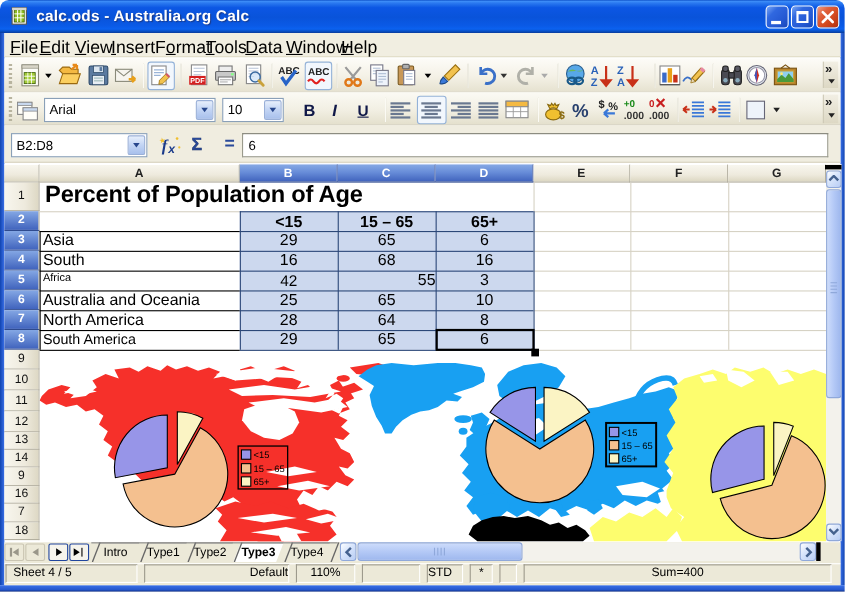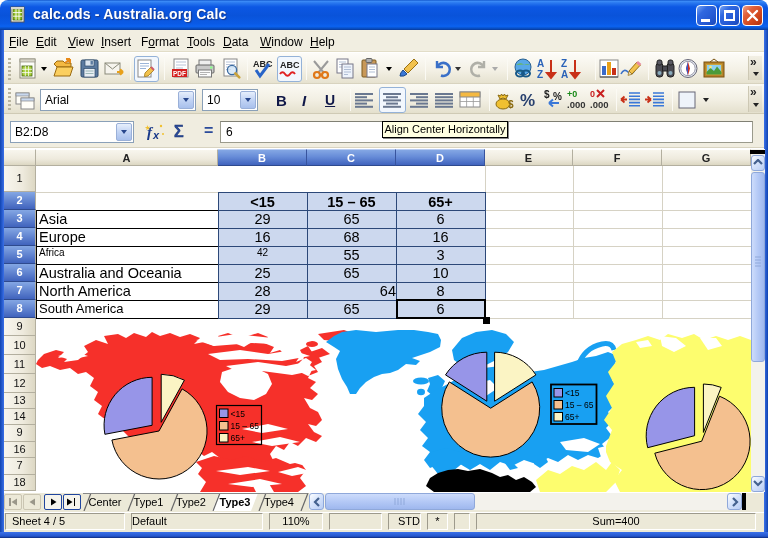--- a/index.html
+++ b/index.html
@@ -13,21 +13,21 @@
 .wbtn{position:absolute;top:5px;width:21px;height:21px;border-radius:4px;border:1px solid #fff;}
 .wbtn.min,.wbtn.max{background:linear-gradient(135deg,#7aa7f5 0%,#3068e0 30%,#2458d2 70%,#1a48b8 100%);}
 .wbtn.close{background:linear-gradient(135deg,#f0a088 0%,#e0613c 30%,#d44a20 60%,#b03010 100%);}
 .wbtn .g{position:absolute;color:#fff;}
 
 .bl{position:absolute;left:0;top:30px;width:4px;height:502px;background:linear-gradient(90deg,#1144b0,#3a70e8);}
 .br{position:absolute;left:764px;top:30px;width:4px;height:502px;background:linear-gradient(90deg,#3a70e8,#1144b0);}
 .bb{position:absolute;left:0;top:532px;width:768px;height:6px;background:linear-gradient(180deg,#3a70e8,#2456cc 70%,#0d2a7a 100%);}
 
 .menubar{position:absolute;left:4px;top:30px;width:760px;height:22px;background:#f1eee1;border-bottom:1px solid #e2ddc8;}
-.mi{position:absolute;top:35px;font-size:12px;color:#000;}
+.mi{position:absolute;top:35px;font-size:16px;color:#000;}
 
 .tb1{position:absolute;left:4px;top:53px;width:760px;height:31px;background:linear-gradient(180deg,#fdfcf8 0%,#f4f1e6 55%,#e6e2d0 100%);border-bottom:1px solid #d8d3bf;}
 .tb2{position:absolute;left:4px;top:84px;width:760px;height:30px;background:linear-gradient(180deg,#fbfaf4 0%,#f2efe3 55%,#e4e0cd 100%);border-bottom:1px solid #cfcab5;}
 .fb{position:absolute;left:4px;top:114px;width:760px;height:34px;background:#f0ede0;border-bottom:1px solid #d8d3c0;}
 .grip{position:absolute;width:3px;height:22px;background:repeating-linear-gradient(180deg,#b8b49f 0px,#b8b49f 2px,transparent 2px,transparent 4px);}
 .sep{position:absolute;width:1px;height:22px;background:#c6c2ae;border-right:1px solid #fbfaf4;}
 .ic{position:absolute;width:24px;height:24px;}
 .dda{position:absolute;width:0;height:0;border-left:3.5px solid transparent;border-right:3.5px solid transparent;border-top:4px solid #000;}
 .tggl{position:absolute;border:1px solid #94b2d8;border-radius:3px;background:#f2f7fd;}
 
@@ -354,21 +354,20 @@
 <text x="9" y="17" font-size="11" font-style="italic" font-weight="bold" fill="#1a3a8a" font-family="Liberation Sans">x</text>
 <path d="M3 3 l1.2 2 l2 -0.6 l-1.4 1.6 l1 1.8 l-2 -0.9 l-1.6 1.4 l0.4 -2.1 l-1.8 -1 l2.1 -0.2 z" fill="#f0c030"></path>
 <circle cx="17" cy="4" r="1.2" fill="#f0c030"></circle>
       <circle cx="19" cy="12" r="1" fill="#f0c030"></circle>
 </svg>
 <div class="abs" style="left:174px;top:123px;font-size:16px;font-weight:bold;color:#2a4a9a;-webkit-text-stroke:0.4px #183068">Σ</div>
 <div class="abs" style="left:204px;top:122px;font-size:16px;font-weight:bold;color:#2a4a9a">=</div>
 <div class="abs finput" style="">
       <div class="abs" style="left:5px;top:3px;font-size:12px">6</div>
     </div>
-<div class="tooltip">Align Center Horizontally</div>
     <div class="abs" style="left:36px;top:166px;width:715px;height:152px;background:#fff"></div>
 <div class="chead" style="left:4px;width:32px"></div>
 <div class="chead" style="left:36px;width:182px">A</div>
 <div class="chead sel" style="left:218px;width:89px">B</div>
 <div class="chead sel" style="left:307px;width:89px">C</div>
 <div class="chead sel" style="left:396px;width:89px">D</div>
 <div class="chead" style="left:485px;width:88px">E</div>
 <div class="chead" style="left:573px;width:89px">F</div>
 <div class="chead" style="left:662px;width:89px">G</div>
 <div class="rhead" style="top:166px;height:26px;line-height:25px">1</div>
@@ -416,42 +415,43 @@
 <div class="abs" style="left:218px;top:282px;width:267px;height:1px;background:#2c4878"></div>
 <div class="bk" style="left:36px;top:300px;width:182px;height:1px"></div>
 <div class="abs" style="left:218px;top:300px;width:267px;height:1px;background:#2c4878"></div>
 <div class="bk" style="left:36px;top:318px;width:182px;height:1px"></div>
 <div class="abs" style="left:218px;top:318px;width:267px;height:1px;background:#2c4878"></div>
 <div class="abs" style="left:218px;top:192px;width:1px;height:126px;background:#2c4878"></div>
 <div class="abs" style="left:307px;top:192px;width:1px;height:126px;background:#2c4878"></div>
 <div class="abs" style="left:396px;top:192px;width:1px;height:126px;background:#2c4878"></div>
 <div class="abs" style="left:485px;top:192px;width:1px;height:126px;background:#2c4878"></div>
 <div class="bk" style="left:36px;top:210px;width:1px;height:108px"></div>
+<div class="cell" style="left:41px;top:165px;font-size:21.5px;font-weight:bold;letter-spacing:-0.2px">Percent of Population of Age</div>
 <div class="cell" style="left:218px;top:194px;width:89px;text-align:center;font-weight:bold;font-size:14.5px">&lt;15</div>
 <div class="cell" style="left:307px;top:194px;width:89px;text-align:center;font-weight:bold;font-size:14.5px">15 – 65</div>
 <div class="cell" style="left:396px;top:194px;width:89px;text-align:center;font-weight:bold;font-size:14.5px">65+</div>
 <div class="cell" style="left:39px;top:211px;font-size:14.5px">Asia</div>
 <div class="cell" style="left:218px;top:211px;width:89px;text-align:center;font-size:14.5px">29</div>
 <div class="cell" style="left:307px;top:211px;width:89px;text-align:center;font-size:14.5px">65</div>
 <div class="cell" style="left:396px;top:211px;width:89px;text-align:center;font-size:14.5px">6</div>
-<div class="cell" style="left:39px;top:229px;font-size:14.5px">Europe</div>
+<div class="cell" style="left:39px;top:229px;font-size:14.5px">South</div>
 <div class="cell" style="left:218px;top:229px;width:89px;text-align:center;font-size:14.5px">16</div>
 <div class="cell" style="left:307px;top:229px;width:89px;text-align:center;font-size:14.5px">68</div>
 <div class="cell" style="left:396px;top:229px;width:89px;text-align:center;font-size:14.5px">16</div>
 <div class="cell" style="left:39px;top:247px;font-size:10px">Africa</div>
-<div class="cell" style="left:218px;top:247px;width:89px;text-align:center;font-size:10px">42</div>
-<div class="cell" style="left:307px;top:247px;width:89px;text-align:center;font-size:14.5px">55</div>
+<div class="cell" style="left:218px;top:247px;width:89px;text-align:center;font-size:14px">42</div>
+<div class="cell" style="left:307px;top:247px;width:89px;text-align:right;font-size:14.5px">55</div>
 <div class="cell" style="left:396px;top:247px;width:89px;text-align:center;font-size:14.5px">3</div>
 <div class="cell" style="left:39px;top:265px;font-size:14.5px">Australia and Oceania</div>
 <div class="cell" style="left:218px;top:265px;width:89px;text-align:center;font-size:14.5px">25</div>
 <div class="cell" style="left:307px;top:265px;width:89px;text-align:center;font-size:14.5px">65</div>
 <div class="cell" style="left:396px;top:265px;width:89px;text-align:center;font-size:14.5px">10</div>
 <div class="cell" style="left:39px;top:283px;font-size:14.5px">North America</div>
 <div class="cell" style="left:218px;top:283px;width:89px;text-align:center;font-size:14.5px">28</div>
-<div class="cell" style="left:307px;top:283px;width:89px;text-align:right;font-size:14.5px">64</div>
+<div class="cell" style="left:307px;top:283px;width:89px;text-align:center;font-size:14.5px">64</div>
 <div class="cell" style="left:396px;top:283px;width:89px;text-align:center;font-size:14.5px">8</div>
 <div class="cell" style="left:39px;top:301px;font-size:13px">South America</div>
 <div class="cell" style="left:218px;top:301px;width:89px;text-align:center;font-size:14.5px">29</div>
 <div class="cell" style="left:307px;top:301px;width:89px;text-align:center;font-size:14.5px">65</div>
 <div class="cell" style="left:396px;top:301px;width:89px;text-align:center;font-size:14.5px">6</div>
 <div class="abs" style="left:396px;top:299px;width:90px;height:20px;border:2px solid #000;background:transparent;z-index:5"></div>
 <div class="bk" style="left:483px;top:317px;width:7px;height:7px;z-index:6"></div>
     <svg class="abs" style="left:36px;top:319px;z-index:3" width="715" height="174" viewBox="0 0 715 174">
 <rect x="0" y="0" width="715" height="174" fill="#ffffff"></rect>
 <polygon points="2.0,41.0 8.0,35.0 20.0,31.0 28.0,33.0 22.0,39.0 34.0,37.0 28.0,43.0 42.0,41.0 52.0,33.0 48.0,27.0 60.0,21.0 72.0,25.0 68.0,17.0 82.0,15.0 90.0,19.0 98.0,14.0 110.0,18.0 116.0,13.0 124.0,17.0 134.0,14.0 144.0,18.0 154.0,15.0 164.0,19.0 158.0,25.0 168.0,23.0 178.0,27.0 186.0,23.0 182.0,17.0 192.0,14.0 202.0,18.0 198.0,24.0 208.0,28.0 216.0,23.0 212.0,17.0 222.0,14.0 232.0,18.0 228.0,24.0 238.0,28.0 234.0,34.0 244.0,31.0 250.0,37.0 256.0,33.0 264.0,37.0 260.0,43.0 270.0,39.0 276.0,43.0 272.0,49.0 264.0,53.0 272.0,57.0 282.0,53.0 278.0,47.0 286.0,43.0 282.0,37.0 276.0,33.0 272.0,27.0 264.0,31.0 268.0,39.0 262.0,45.0 268.0,53.0 276.0,51.0 272.0,59.0 280.0,63.0 274.0,69.0 282.0,75.0 276.0,81.0 268.0,79.0 274.0,89.0 282.0,93.0 286.0,101.0 280.0,107.0 272.0,105.0 278.0,113.0 286.0,117.0 280.0,123.0 270.0,119.0 262.0,127.0 254.0,123.0 248.0,131.0 240.0,127.0 234.0,135.0 238.0,143.0 230.0,149.0 222.0,155.0 218.0,163.0 222.0,173.0 198.0,173.0 204.0,165.0 196.0,157.0 188.0,151.0 192.0,143.0 184.0,139.0 176.0,133.0 168.0,137.0 160.0,131.0 152.0,133.0 144.0,127.0 134.0,131.0 126.0,125.0 118.0,129.0 110.0,123.0 102.0,117.0 94.0,119.0 86.0,111.0 78.0,107.0 70.0,101.0 62.0,95.0 66.0,87.0 58.0,81.0 62.0,73.0 54.0,67.0 58.0,59.0 50.0,53.0 42.0,55.0 34.0,49.0 24.0,51.0 14.0,47.0 6.0,49.0 0.0,45.0" fill="#f6302a"></polygon>
@@ -543,21 +543,21 @@
 <svg class="abs" style="left:29px;top:498px;z-index:14" width="7" height="8" viewBox="0 0 7 8">
       <path d="M6 0.5 L0.5 4 L6 7.5 Z" fill="#9a978a"></path>
     </svg>
 <svg class="abs" style="left:50px;top:498px;z-index:14" width="7" height="8" viewBox="0 0 7 8">
       <path d="M1 0.5 L6.5 4 L1 7.5 Z" fill="#000"></path>
     </svg>
 <svg class="abs" style="left:66px;top:498px;z-index:14" width="7" height="8" viewBox="0 0 7 8">
       <path d="M1 0.5 L6.5 4 L1 7.5 Z" fill="#000"></path>
     </svg>
 <div class="abs" style="left:73.5px;top:498px;width:1.5px;height:8px;background:#000;z-index:14"></div>
-<div class="tab" style="left:83px;width:44px;background:#ece9d8;font-weight:normal;clip-path:polygon(7px 0px, 100% 0px, calc(100% - 7px) 100%, 0px 100%);line-height:17px;border-top:1px solid #888;z-index:13">Center</div>
+<div class="tab" style="left:83px;width:44px;background:#ece9d8;font-weight:normal;clip-path:polygon(7px 0px, 100% 0px, calc(100% - 7px) 100%, 0px 100%);line-height:17px;border-top:1px solid #888;z-index:13">Intro</div>
 <div class="tab" style="left:127px;width:43px;background:#ece9d8;font-weight:normal;clip-path:polygon(7px 0px, 100% 0px, calc(100% - 7px) 100%, 0px 100%);line-height:17px;border-top:1px solid #888;z-index:13">Type1</div>
 <div class="tab" style="left:170px;width:42px;background:#ece9d8;font-weight:normal;clip-path:polygon(7px 0px, 100% 0px, calc(100% - 7px) 100%, 0px 100%);line-height:17px;border-top:1px solid #888;z-index:13">Type2</div>
 <div class="tab" style="left:212px;width:46px;background:#fff;font-weight:bold;clip-path:polygon(7px 0px, 100% 0px, calc(100% - 7px) 100%, 0px 100%);line-height:17px;border-top:1px solid #888;z-index:15">Type3</div>
 <div class="tab" style="left:258px;width:42px;background:#ece9d8;font-weight:normal;clip-path:polygon(7px 0px, 100% 0px, calc(100% - 7px) 100%, 0px 100%);line-height:17px;border-top:1px solid #888;z-index:13">Type4</div>
 <svg class="abs" style="left:83px;top:493px;z-index:16" width="10" height="18" viewBox="0 0 10 18">
       <path d="M1 18 L8 0" stroke="#666" stroke-width="1.2" fill="none"></path>
     </svg>
 <svg class="abs" style="left:127px;top:493px;z-index:16" width="10" height="18" viewBox="0 0 10 18">
       <path d="M1 18 L8 0" stroke="#666" stroke-width="1.2" fill="none"></path>
     </svg>
@@ -583,19 +583,19 @@
 <svg class="abs" style="left:393px;top:497px;z-index:15" width="14" height="9" viewBox="0 0 14 9">
       <path d="M2 1 v7 M5 1 v7 M8 1 v7 M11 1 v7" stroke="#8fa8da" stroke-width="1"></path>
     </svg>
 <div class="sbtn" style="left:727px;top:493px;width:15px;height:17px;z-index:14"></div>
 <svg class="abs" style="left:731px;top:497px;z-index:15" width="8" height="10" viewBox="0 0 8 10">
       <path d="M2 1 L6 5 L2 9" fill="none" stroke="#44618e" stroke-width="2.2"></path>
     </svg>
 <div class="bk" style="left:742px;top:493px;width:4px;height:17px;z-index:15"></div>
 <div class="status" style="z-index:12"></div>
 <div class="sfield" style="left:5px;width:120px;text-align:left;padding-left:6px;z-index:13">Sheet 4 / 5</div>
-<div class="sfield" style="left:131px;width:132px;text-align:left;padding-left:0;z-index:13">Default</div>
+<div class="sfield" style="left:131px;width:132px;text-align:right;padding-left:16px;z-index:13">Default</div>
 <div class="sfield" style="left:269px;width:54px;text-align:center;z-index:13">110%</div>
 <div class="sfield" style="left:329px;width:53px;text-align:center;z-index:13"></div>
-<div class="sfield" style="left:388px;width:33px;text-align:right;z-index:13">STD</div>
+<div class="sfield" style="left:388px;width:33px;text-align:left;z-index:13">STD</div>
 <div class="sfield" style="left:427px;width:21px;text-align:center;z-index:13">*</div>
 <div class="sfield" style="left:454px;width:16px;text-align:center;z-index:13"></div>
 <div class="sfield" style="left:476px;width:280px;text-align:center;z-index:13">Sum=400</div>
 </div>
 </body></html>

